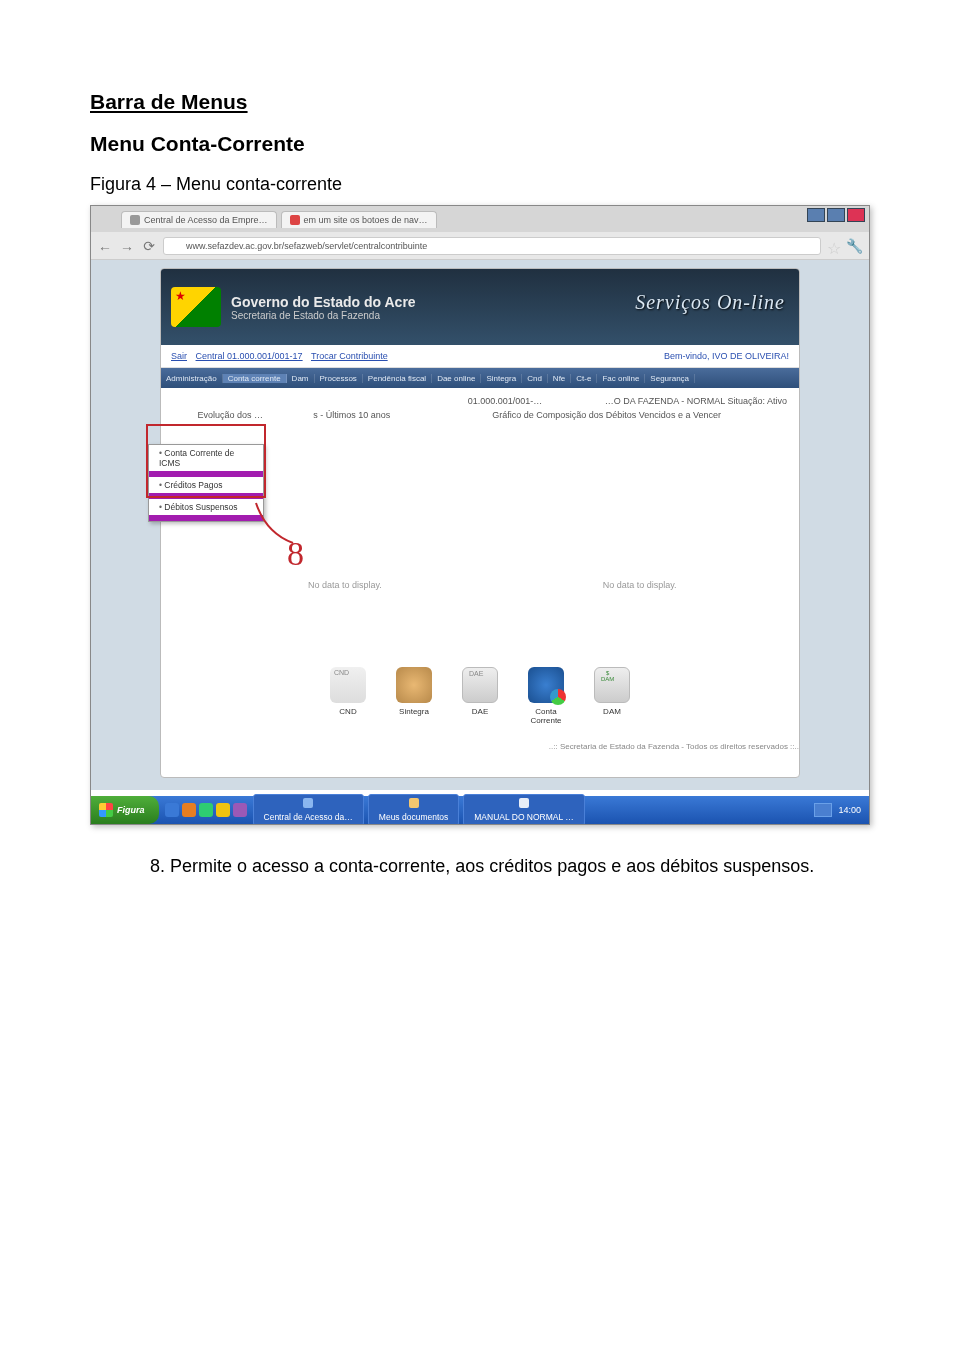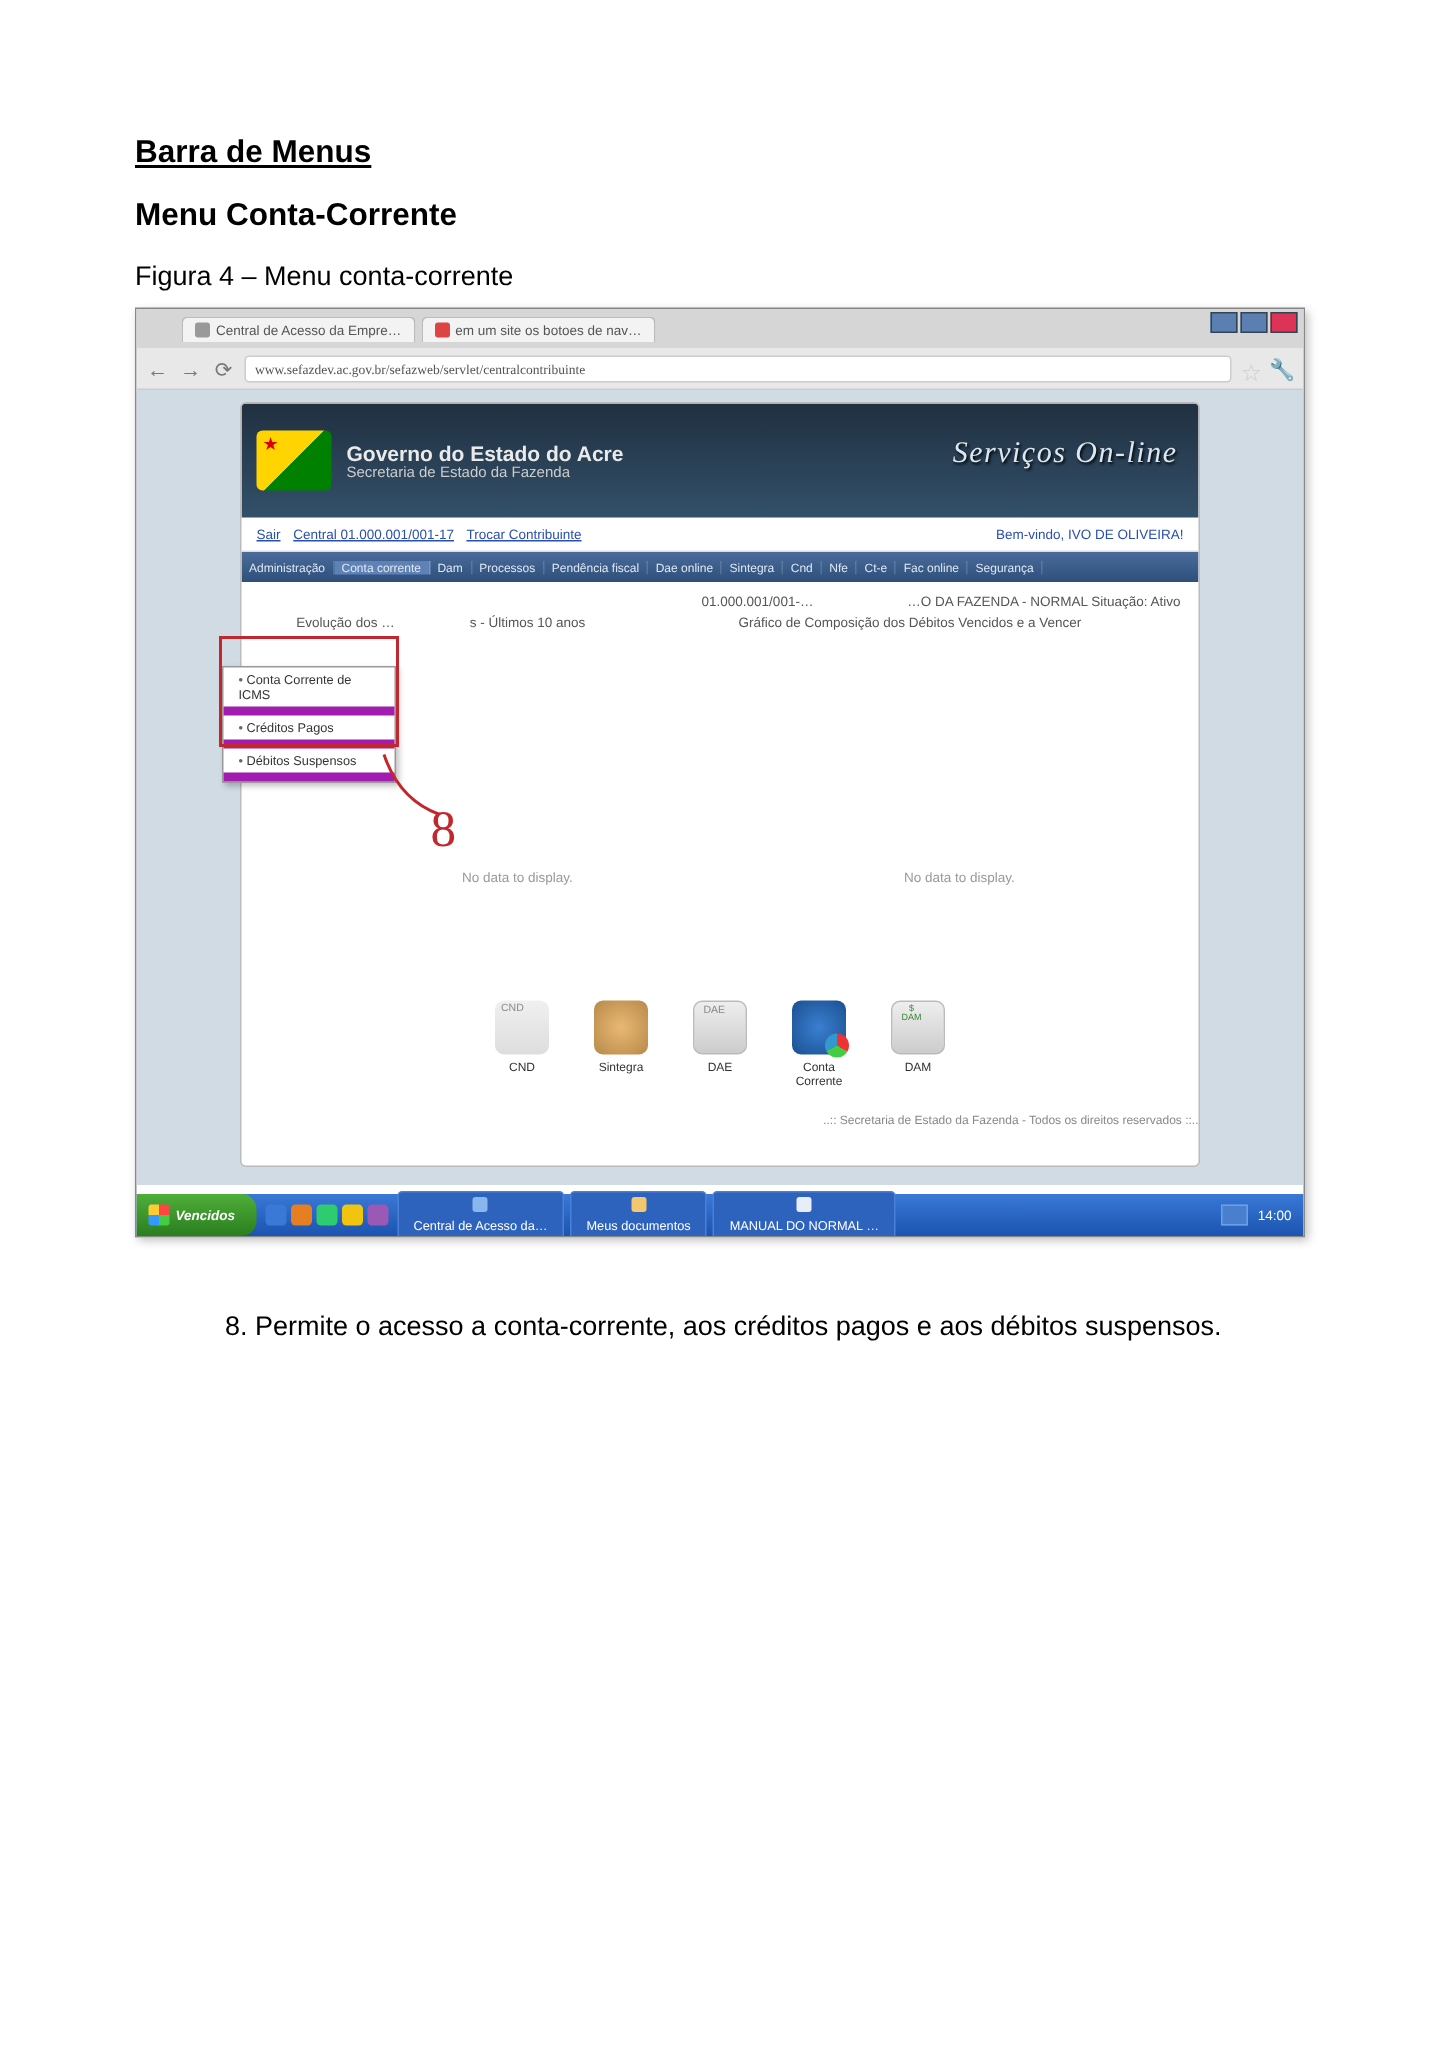--- a/index.html
+++ b/index.html
@@ -2,31 +2,31 @@
 <html><head>
 <meta charset="utf-8">
 <style>
   * { box-sizing: border-box; margin: 0; padding: 0; }
   body { font-family: Arial, sans-serif; background: #fff; color: #000; width: 960px; }
   .page { padding: 90px 90px 40px 90px; }
   .title { font-size: 21px; font-weight: bold; text-decoration: underline; margin-bottom: 18px; }
   .subtitle { font-size: 21px; font-weight: bold; margin-bottom: 18px; }
   .para { font-size: 18px; line-height: 1.55; text-align: justify; margin-bottom: 14px; }
   .fig-caption { font-size: 18px; margin-bottom: 10px; }
-  .screenshot { border: 1px solid #888; box-shadow: 2px 2px 6px rgba(0,0,0,0.25); width: 780px; height: 620px; position: relative; overflow: hidden; margin-bottom: 46px; }
+  .screenshot { border: 1px solid #888; box-shadow: 2px 2px 6px rgba(0,0,0,0.25); width: 780px; height: 620px; position: relative; overflow: hidden; margin-bottom: 28px; }
   
   .chrome { background: #e8e8e8; height: 54px; border-bottom: 1px solid #ccc; position: relative; }
   .tabstrip { display: flex; height: 26px; background: #d6d6d6; align-items: center; padding-left: 30px; gap: 4px; }
   .tab { background: #f3f3f3; border: 1px solid #bbb; border-bottom: none; border-radius: 4px 4px 0 0; font-size: 9px; padding: 3px 8px; color: #555; display: flex; align-items: center; gap: 4px; }
   .tab .fav { width: 10px; height: 10px; background: #999; border-radius: 2px; }
   .win-controls { position: absolute; right: 4px; top: 2px; display:flex; gap:2px; }
   .win-controls span { width: 18px; height: 14px; background: #5a7fb0; border: 1px solid #345; display:inline-block; }
   .addrbar { display: flex; align-items: center; height: 28px; padding: 0 6px; gap: 6px; }
   .navbtn { width: 16px; height: 16px; color: #777; font-size: 14px; display:flex; align-items:center; justify-content:center; }
-  .url { flex: 1; background: #fff; border: 1px solid #ccc; border-radius: 3px; font-size: 9px; padding: 3px 6px; color: #555; font-family: Liberation Serif, serif; }
+  .url { flex: 1; background: #fff; border: 1px solid #ccc; border-radius: 3px; font-size: 9px; padding: 3px 22px; color: #555; }
   .star { width: 14px; height: 14px; color: #ccc; }
   
   .content-area { background: #d0dbe4; height: 530px; padding: 4px; position: relative; }
   .panel { background: #fff; border: 1px solid #bbb; border-radius: 4px; width: 640px; height: 510px; margin: 4px auto 0 auto; position: relative; overflow: hidden; }
   .banner { height: 76px; background: linear-gradient(#203040,#33506a); position: relative; color: #fff; display:flex; align-items:center; padding-left: 10px; }
   .flag { width: 50px; height: 40px; background: linear-gradient(135deg,#ffd400 50%,#008000 50%); border-radius: 4px; margin-right: 10px; position:relative; }
   .flag::after { content:"★"; position:absolute; left:4px; top:2px; color:#d00; font-size:12px; }
   .banner-text .l1 { font-size: 14px; font-weight: bold; color:#eaeaea; }
   .banner-text .l2 { font-size: 10px; color:#ccc; }
   .banner-right { position:absolute; right:14px; top:22px; font-family: Georgia,serif; font-size: 20px; font-style: italic; color:#dbe8f3; text-shadow: 1px 1px 2px #000; letter-spacing: 1px; }
@@ -183,21 +183,21 @@
       </div>
       <svg class="callout-line" viewBox="0 0 50 50">
           <path d="M5 5 Q 15 35 42 45" stroke="#c1272d" stroke-width="2" fill="none"></path>
         </svg>
       <div class="callout8">8</div>
     </div>
 
     <div class="taskbar">
       <div class="startbtn">
         <span style="width:14px;height:14px;background:conic-gradient(#f44 0 90deg,#4c4 90deg 180deg,#39f 180deg 270deg,#fc3 270deg 360deg);border-radius:2px;"></span>
-        <span>Vencidos</span>
+        <span>Figura</span>
       </div>
       <div class="ql">
         <span style="background:#3a79d6"></span>
         <span style="background:#e67e22"></span>
         <span style="background:#2ecc71"></span>
         <span style="background:#f1c40f"></span>
         <span style="background:#9b59b6"></span>
       </div>
       <div class="taskbtn">
           <span class="ico"></span>

